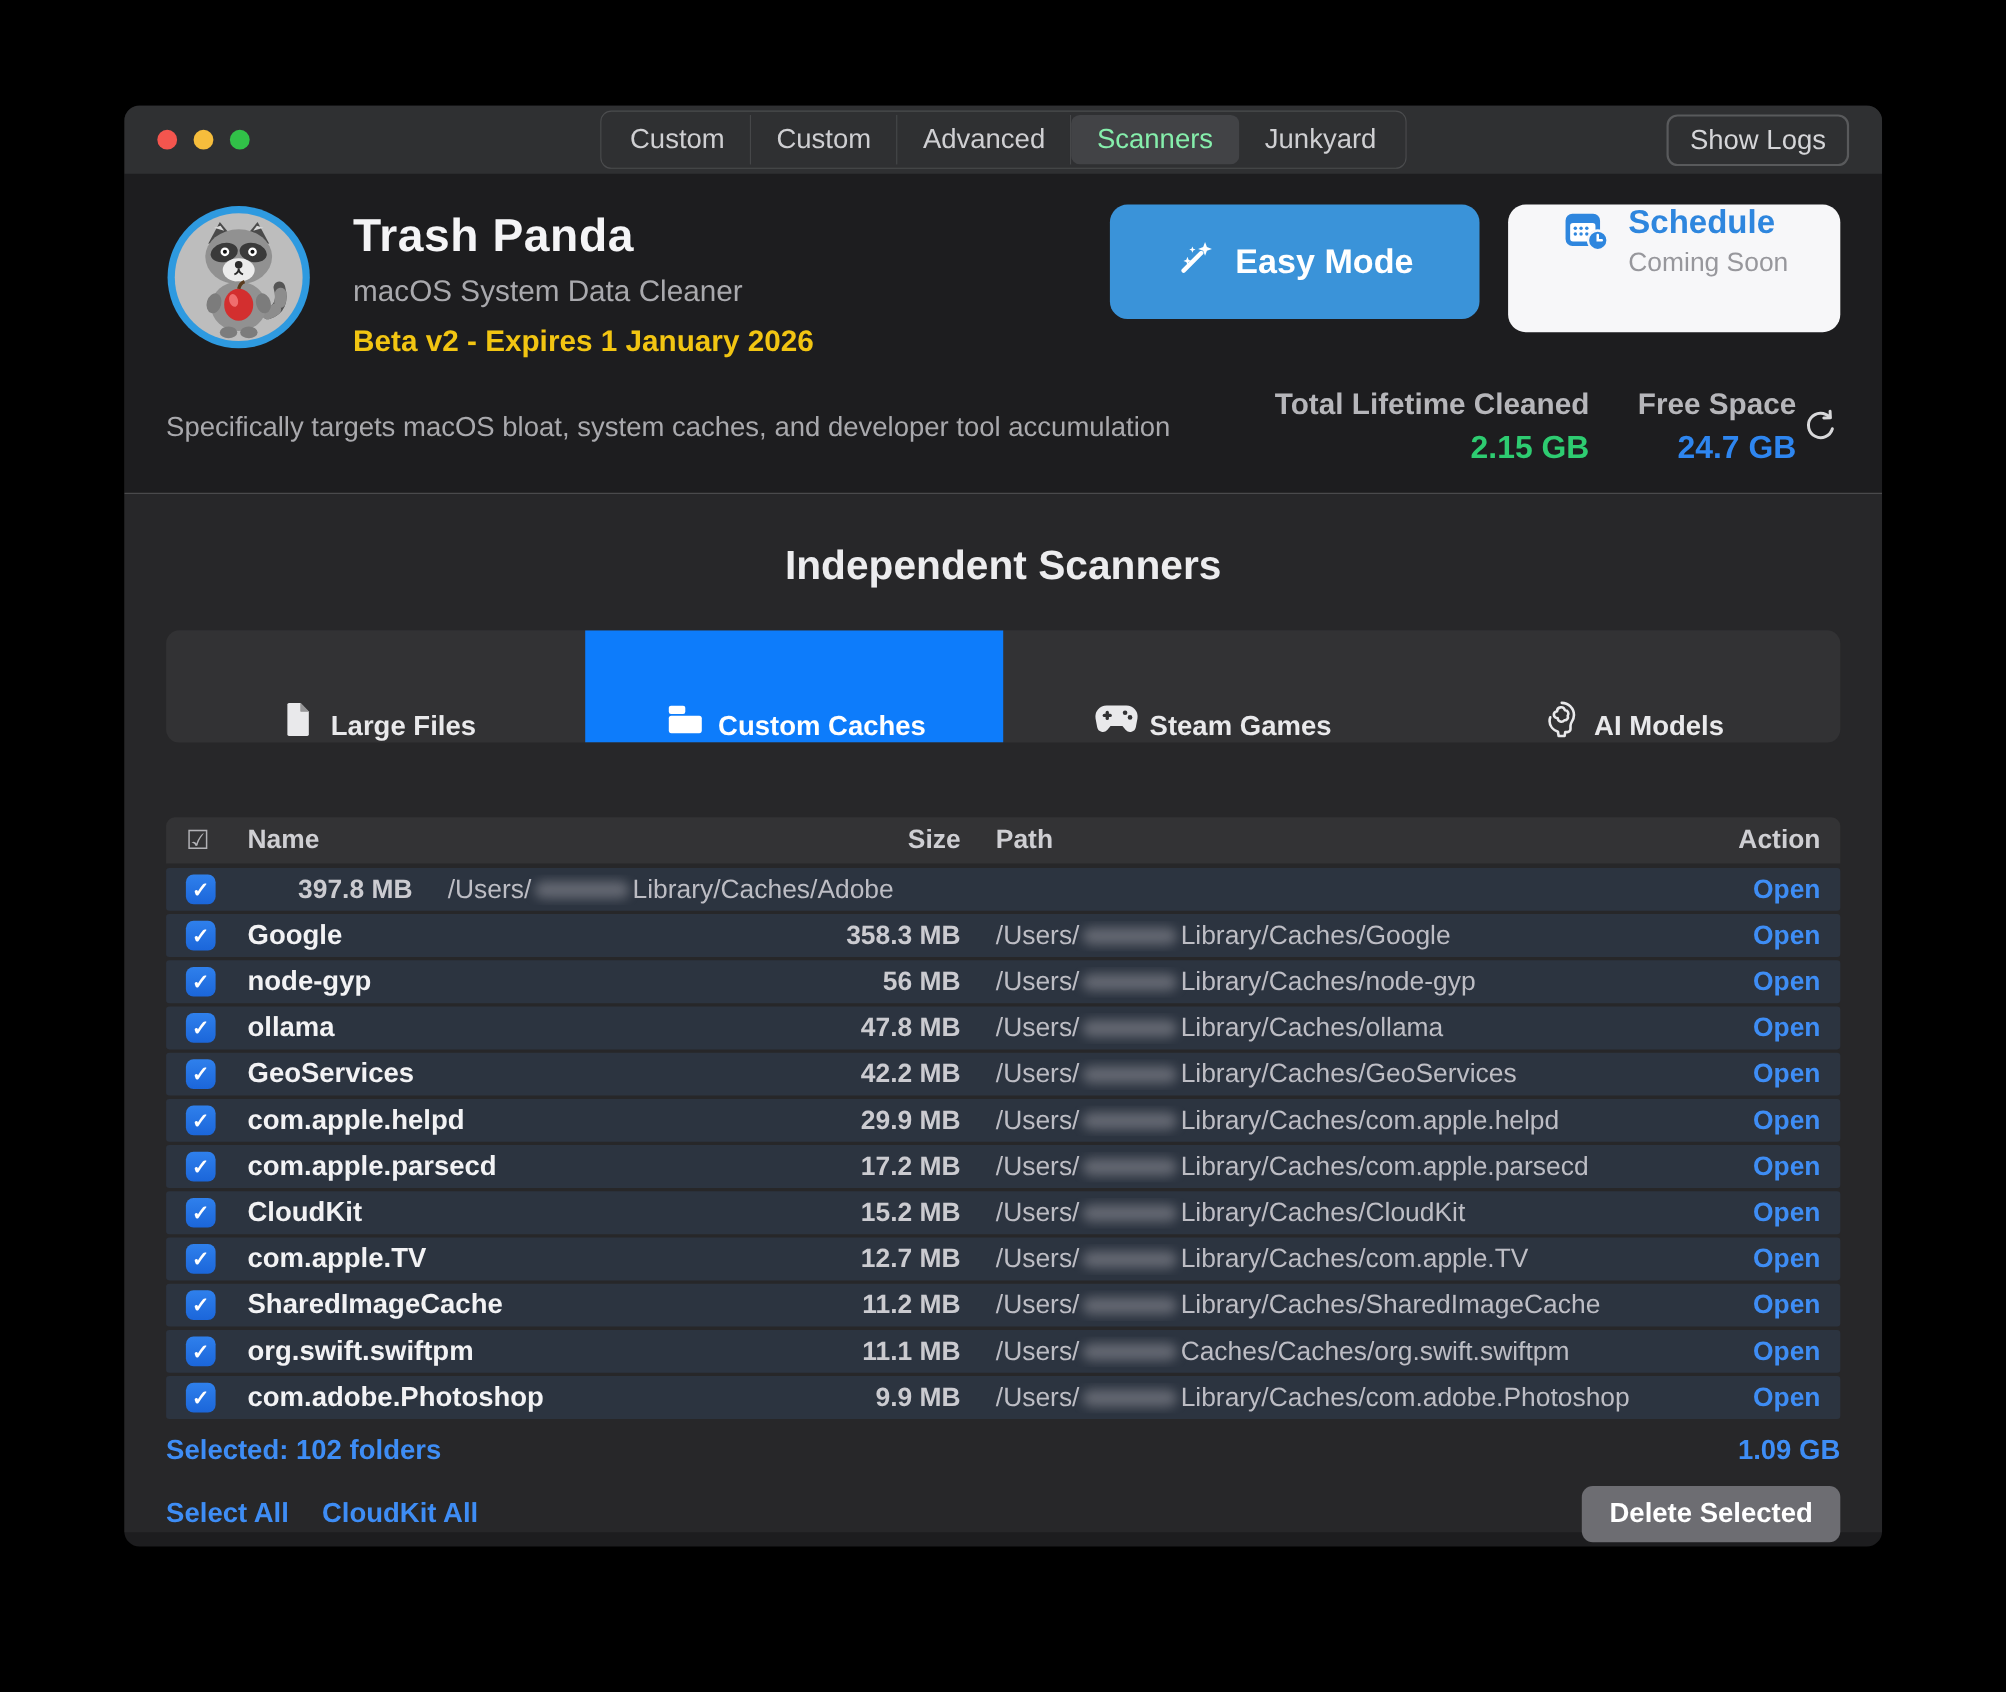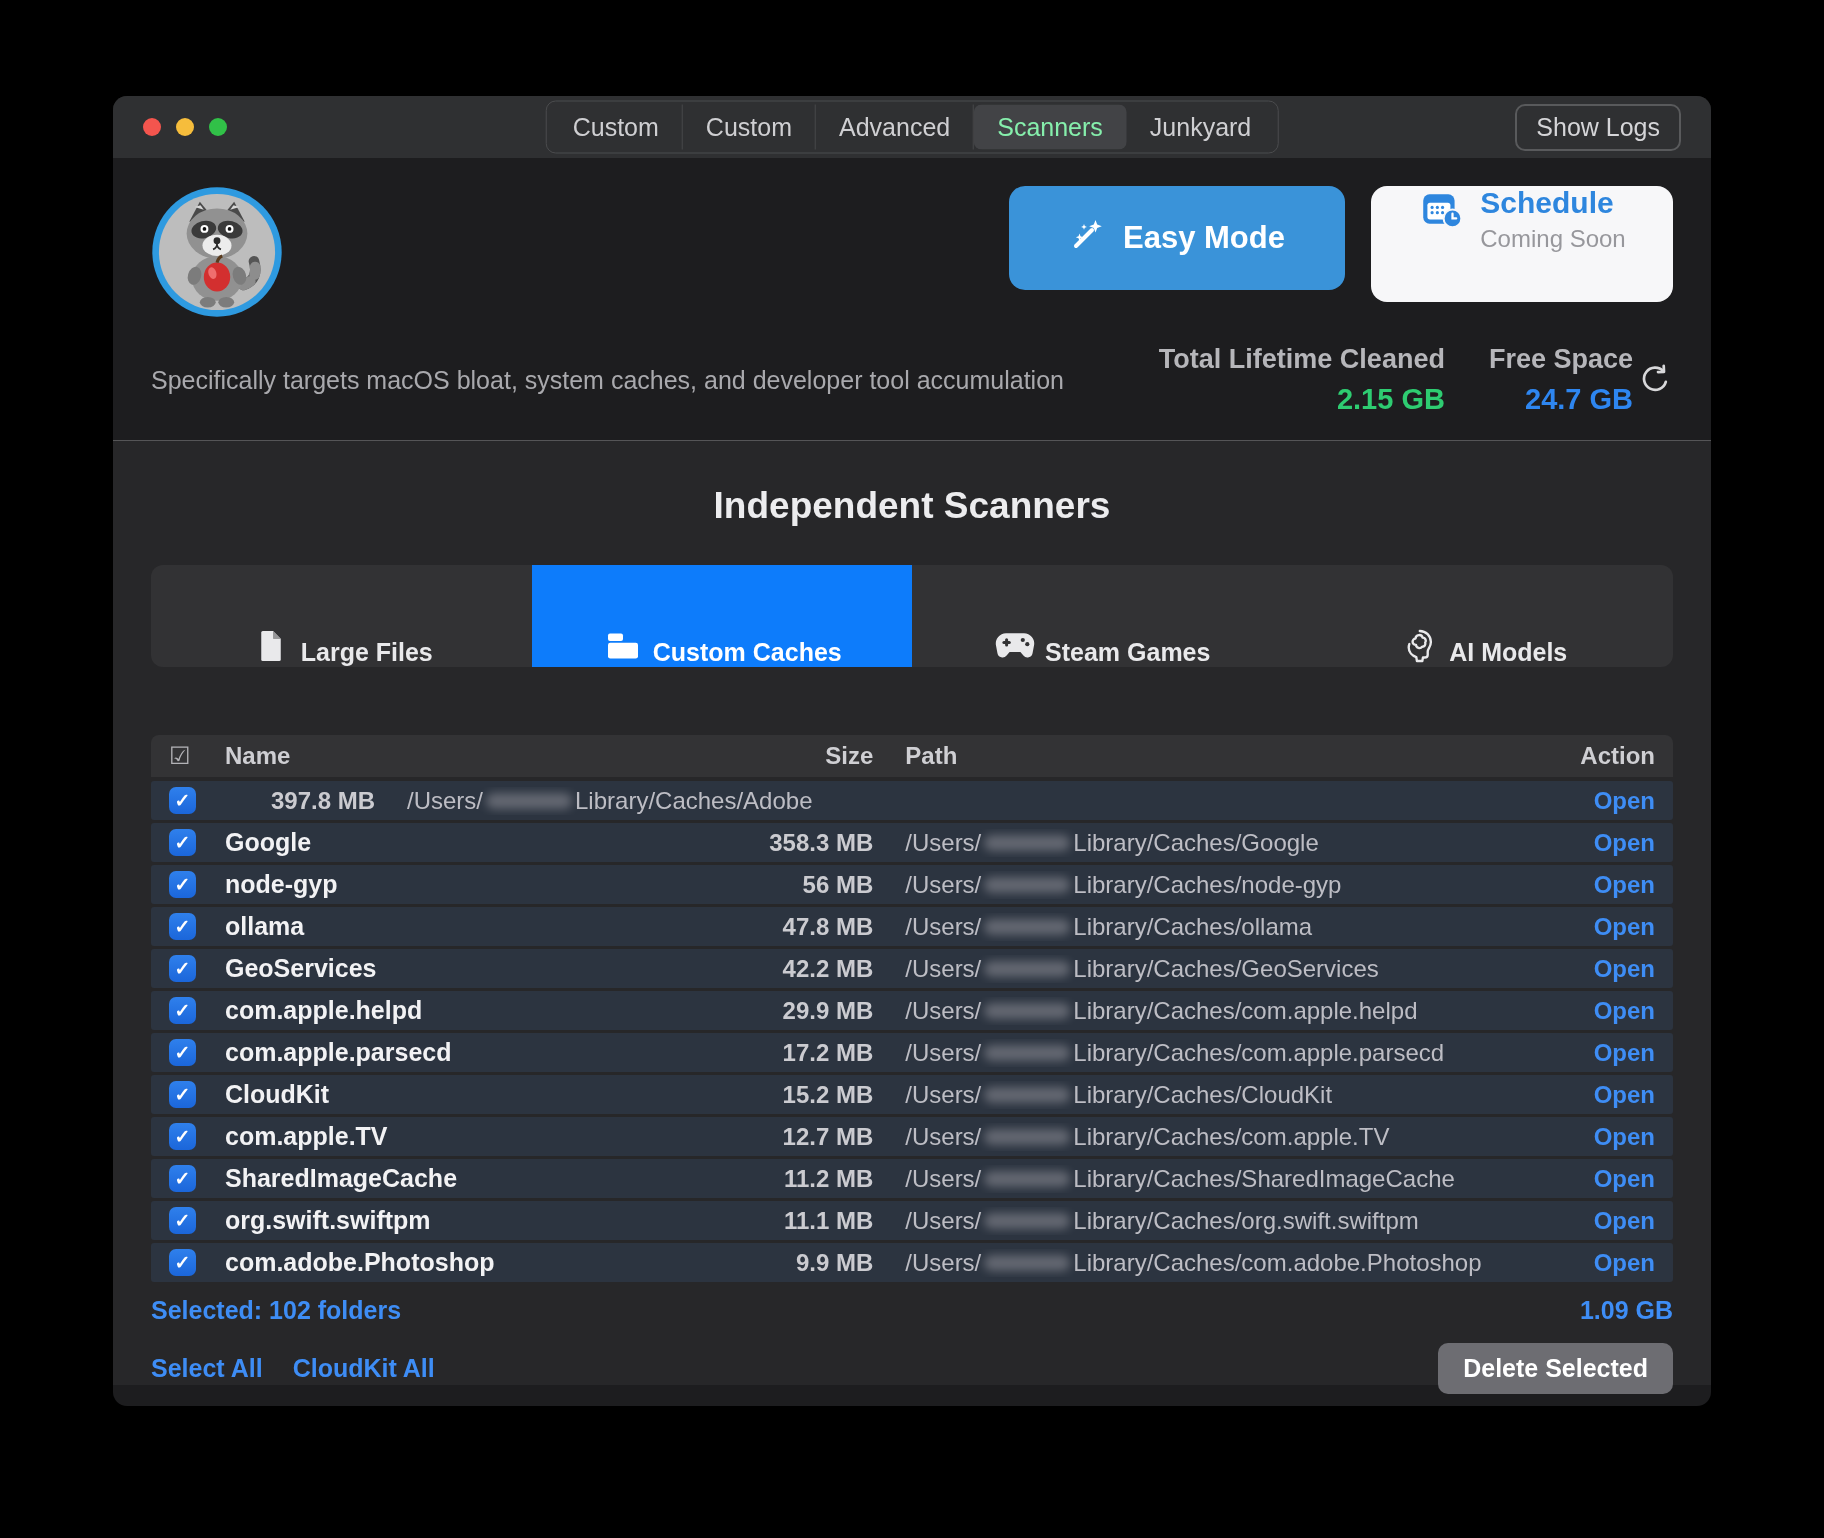--- a/index.html
+++ b/index.html
@@ -132,20 +132,25 @@
           <ellipse cx="50" cy="70" rx="19" ry="17" fill="#919191"></ellipse>
           <ellipse cx="50" cy="69" rx="10" ry="11" fill="#d32f2f"></ellipse>
           <ellipse cx="46.5" cy="66" rx="3" ry="4.5" fill="#ef6e6e" transform="rotate(-18 46.5 66)"></ellipse>
           <path d="M50 58 q1 -4 4 -5" stroke="#5a3b1e" stroke-width="2.4" fill="none"></path>
           <ellipse cx="33" cy="68" rx="5" ry="7" fill="#7c7c7c" transform="rotate(16 33 68)"></ellipse>
           <ellipse cx="67" cy="68" rx="5" ry="7" fill="#7c7c7c" transform="rotate(-16 67 68)"></ellipse>
           <ellipse cx="43" cy="88" rx="6" ry="4" fill="#7c7c7c"></ellipse>
           <ellipse cx="57" cy="88" rx="6" ry="4" fill="#7c7c7c"></ellipse>
         </svg>
       </div>
+      <div class="title-block">
+        <div class="app-name">Trash Panda</div>
+        <div class="app-sub">macOS System Data Cleaner</div>
+        <div class="app-beta">Beta v2 - Expires 1 January 2026</div>
+      </div>
       <div class="header-buttons">
         <button class="easy-btn">
           <span class="s-icon">
             <svg viewBox="0 0 36 36" width="36" height="36">
               <path d="M7 30 L23 14" stroke="#fff" stroke-width="4" stroke-linecap="round"></path>
               <path d="M26.5 4 l1.7 4.6 4.6 1.7 -4.6 1.7 -1.7 4.6 -1.7-4.6 -4.6-1.7 4.6-1.7 Z" fill="#fff"></path>
               <path d="M10.5 17.5 l1 2.7 2.7 1 -2.7 1 -1 2.7 -1-2.7 -2.7-1 2.7-1 Z" fill="#fff"></path>
               <path d="M15 8 l.8 2.1 2.1 .8 -2.1 .8 -.8 2.1 -.8-2.1 -2.1-.8 2.1-.8 Z" fill="#fff"></path>
             </svg>
           </span>
@@ -408,21 +413,21 @@
             <div class="col-check">
               <div class="cb">
                 <span>✓</span>
               </div>
             </div>
             <div class="col-name">org.swift.swiftpm</div>
             <div class="col-size">11.1 MB</div>
             <div class="col-path">
               <span>/Users/</span>
               <span class="redacted"></span>
-              <span>Library/Caches/org.swift.swiftpm</span>
+              <span>Caches/Caches/org.swift.swiftpm</span>
             </div>
             <div class="col-action"><span class="open">Open</span></div>
           </div>
           <div class="row">
             <div class="col-check">
               <div class="cb">
                 <span>✓</span>
               </div>
             </div>
             <div class="col-name">com.adobe.Photoshop</div>

